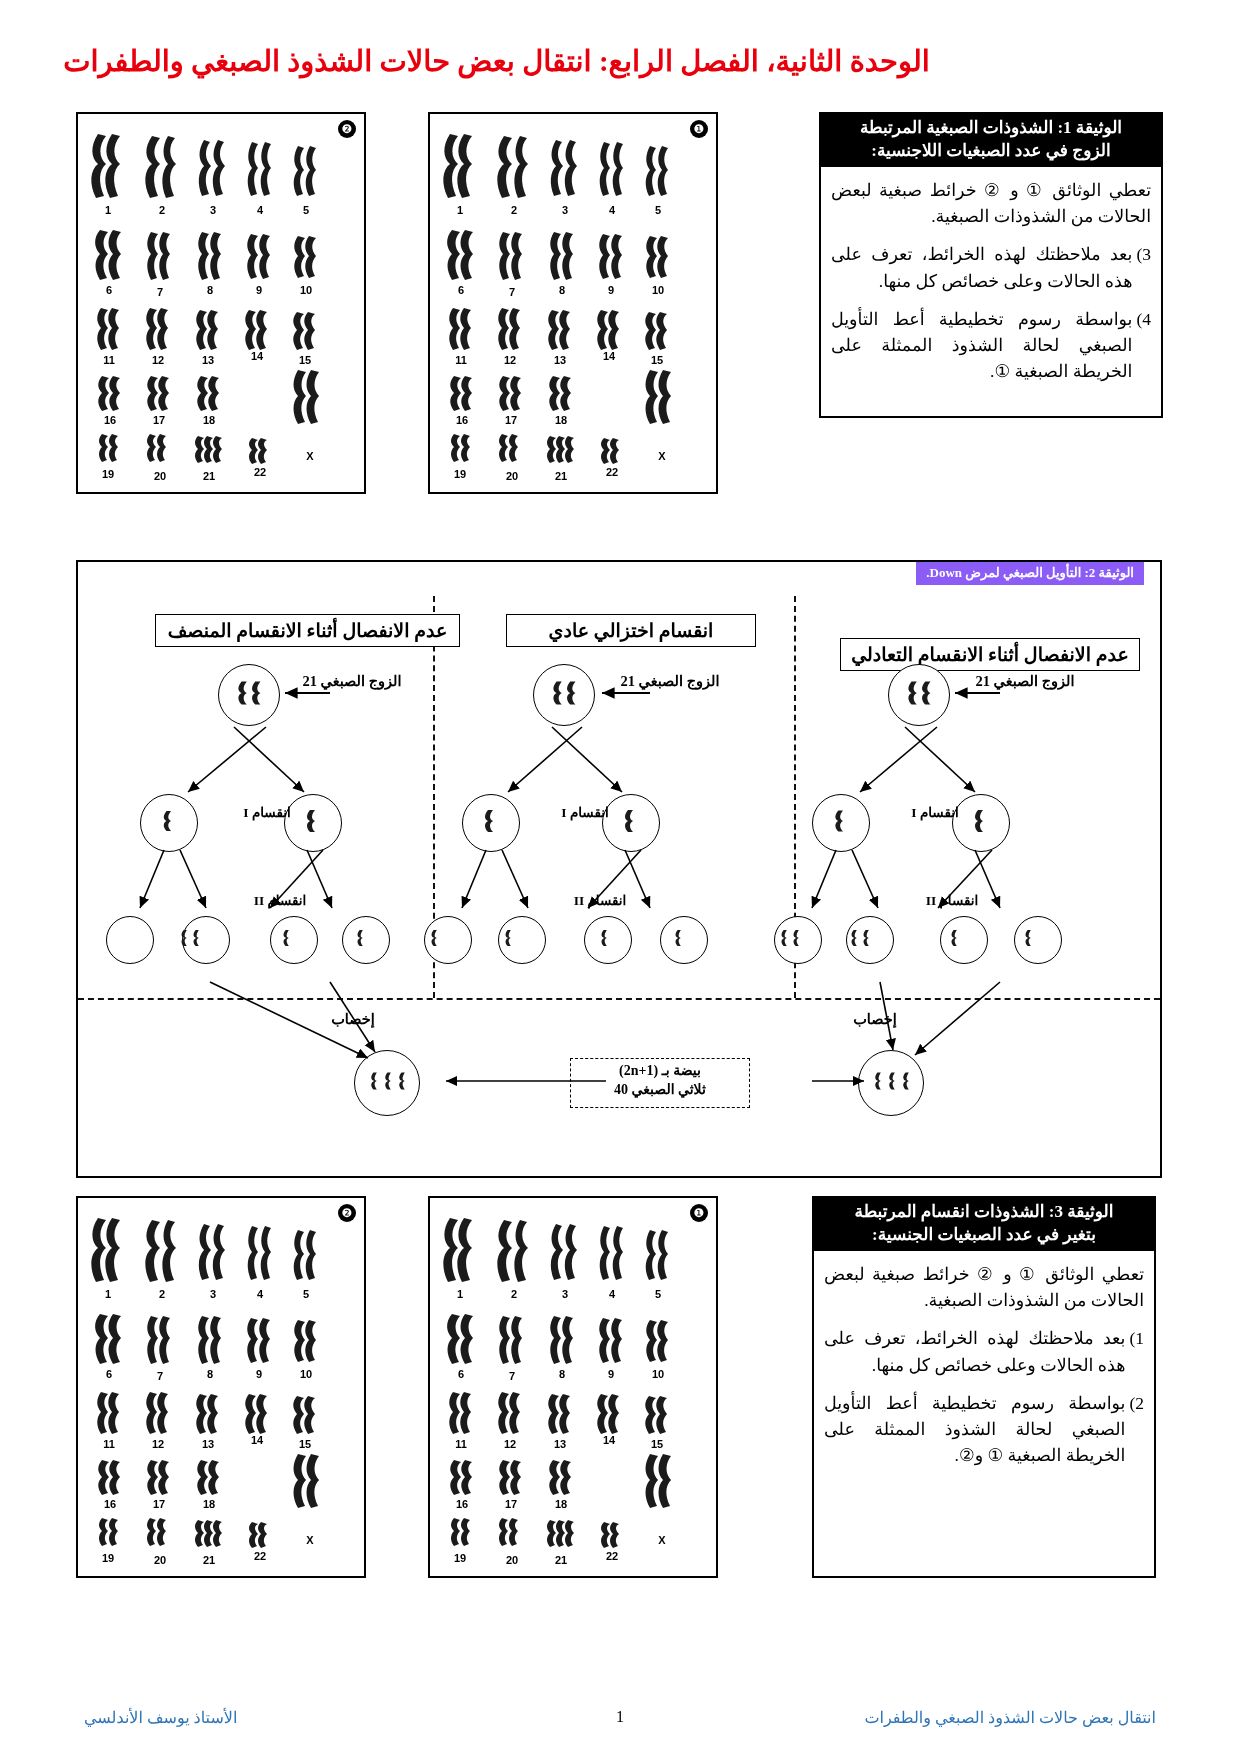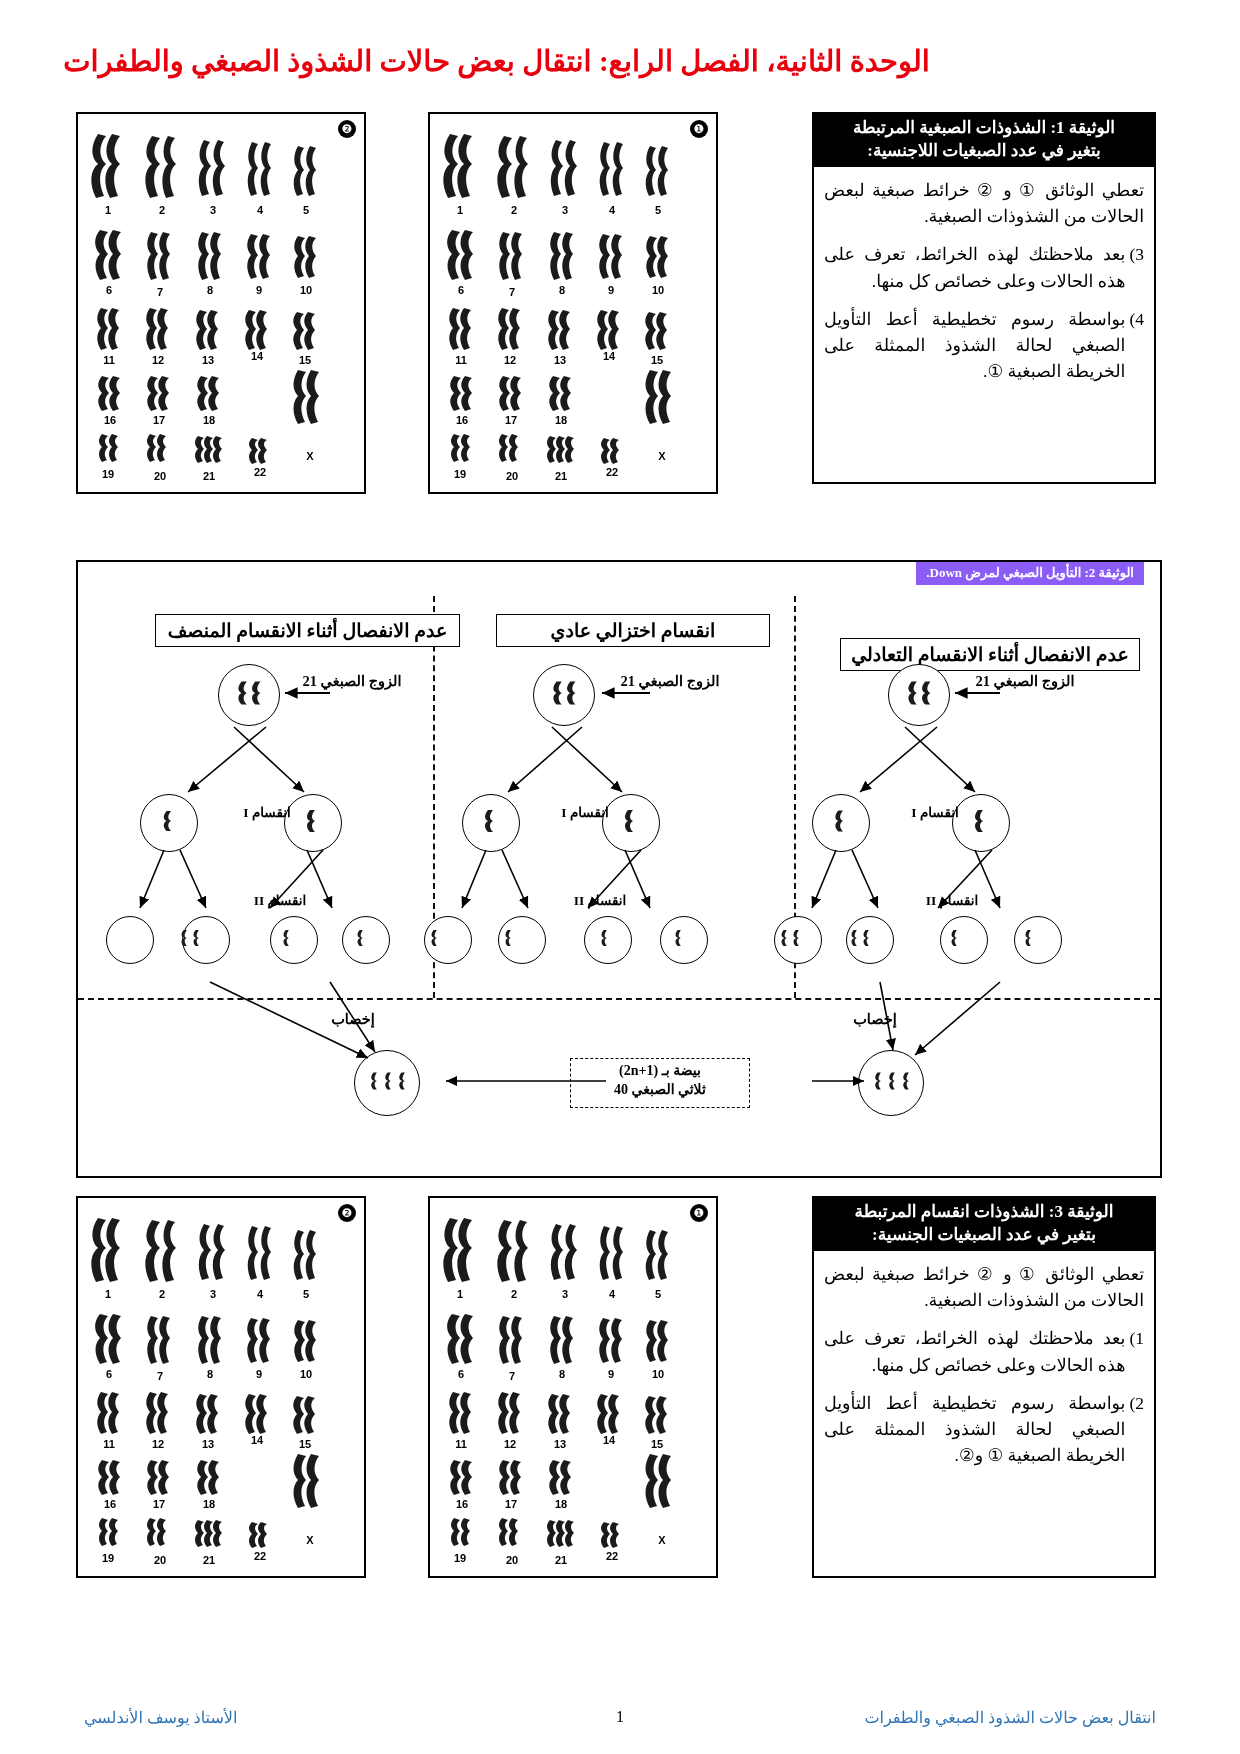--- a/index.html
+++ b/index.html
@@ -70,24 +70,24 @@
   .f-mid{position:absolute;left:0;width:1240px;text-align:center;top:0;color:#000;font-size:16px;}
   .f-right{position:absolute;right:84px;top:0;color:#2e74b5;font-size:16px;direction:rtl;}
 </style>
 </head>
 <body>
 
 <div class="page">
 
   <div class="title">الوحدة الثانية، الفصل الرابع: انتقال بعض حالات الشذوذ الصبغي والطفرات</div>
 
-  <div class="infobox" style="right:84px;top:112px;width:344px;height:372px;">
+  <div class="infobox" style="right:77px;top:112px;width:344px;height:306px;">
     <div class="infohdr">
       <div>الوثيقة 1: الشذوذات الصبغية المرتبطة</div>
-      <div>بتغير في عدد الصبغيات اللاجنسية:</div>
+      <div>الزوج في عدد الصبغيات اللاجنسية:</div>
     </div>
     <div class="infobody">
       <p>تعطي الوثائق ① و ② خرائط صبغية لبعض الحالات من الشذوذات الصبغية.</p>
       <div class="li">
         <span class="mark">3)</span>
         <span class="txt">بعد ملاحظتك لهذه الخرائط، تعرف على هذه الحالات وعلى خصائص كل منها.</span>
       </div>
       <div class="li">
         <span class="mark">4)</span>
         <span class="txt">بواسطة رسوم تخطيطية أعط التأويل الصبغي لحالة الشذوذ الممثلة على الخريطة الصبغية ①.</span>
@@ -105,21 +105,21 @@
 
   <div class="doc2" style="left:76px;top:560px;width:1086px;height:618px;">
     <div class="doc2hdr">الوثيقة 2: التأويل الصبغي لمرض Down.</div>
 
     <div class="vdash" style="left:355px;top:34px;height:402px;"></div>
     <div class="vdash" style="left:716px;top:34px;height:402px;"></div>
 
     <div class="hdash" style="left:0;top:436px;width:1082px;"></div>
 
     <div class="colhdr" style="right:20px;top:52px;width:300px;margin-top:24px;">عدم الانفصال أثناء الانقسام التعادلي</div>
-    <div class="colhdr" style="right:390px;top:52px;width:274px;">انقسام اختزالي عادي</div>
+    <div class="colhdr" style="right:404px;top:52px;width:250px;">انقسام اختزالي عادي</div>
     <div class="colhdr" style="right:700px;top:52px;width:305px;">عدم الانفصال أثناء الانقسام المنصف</div>
 
     <div class="circ" style="right:210px;top:102px;width:62px;height:62px;"></div>
     <div class="lbl" style="right:70px;top:110px;width:130px;">
       <span>الزوج الصبغي 21</span>
     </div>
     <div class="circ" style="right:150px;top:232px;width:58px;height:58px;"></div>
     <div class="circ" style="right:290px;top:232px;width:58px;height:58px;"></div>
     <div class="lbl small" style="right:190px;top:242px;width:70px;">انقسام I</div>
     <div class="lbl small" style="right:168px;top:330px;width:80px;">انقسام II</div>

